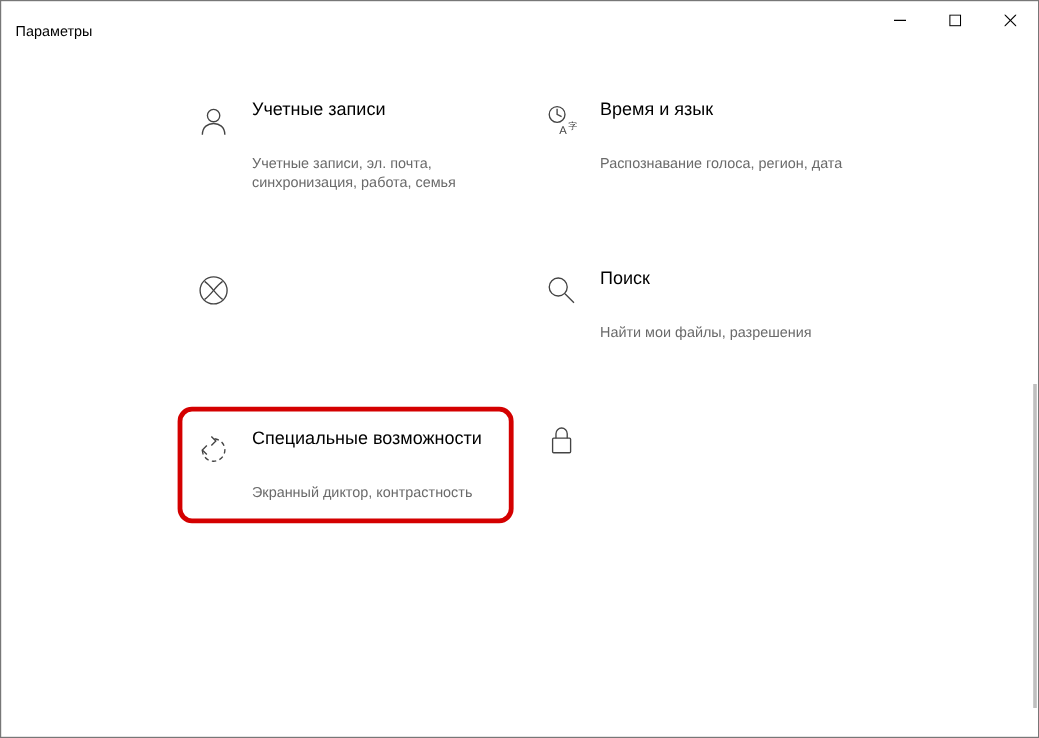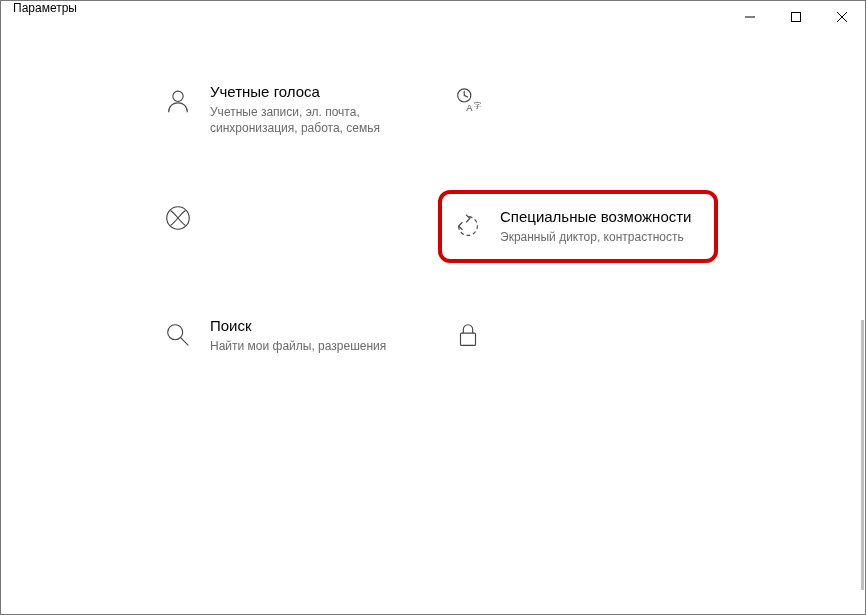--- a/index.html
+++ b/index.html
@@ -11,21 +11,21 @@
     body {
       background: #fff;
       width: 866px;
       height: 615px;
       overflow: hidden;
       border: 1px solid #777;
     }
     .titlebar {
       height: 32px;
       display: flex;
-      align-items: flex-start;
+      align-items: flex-end;
       justify-content: space-between;
       padding-left: 12px;
     }
     .titlebar-title {
       font-size: 12px;
       color: #000;
     }
     .window-controls {
       display: flex;
       height: 100%;
@@ -97,20 +97,21 @@
     .tile-title {
       font-size: 15px;
       color: #000;
       line-height: 1.25;
       margin-bottom: 2px;
     }
     .tile-desc {
       font-size: 12px;
       color: #6a6a6a;
       line-height: 1.35;
+      margin-top: 24px;
     }
     .scrollbar {
       position: absolute;
       right: 2px;
       top: 320px;
       width: 3px;
       height: 270px;
       background: #bfbfbf;
     }
   </style>
@@ -143,76 +144,80 @@
   <div class="grid">
 
     <div class="tile">
       <div class="tile-icon">
         <svg viewBox="0 0 32 32">
             <circle cx="16" cy="11" r="5.5"></circle>
             <path d="M6 28 C6 21 11 18 16 18 C21 18 26 21 26 28"></path>
           </svg>
       </div>
       <div class="tile-text">
-        <div class="tile-title">Учетные голоса</div>
+        <div class="tile-title">Учетные записи</div>
         <div class="tile-desc">Учетные записи, эл. почта, синхронизация, работа, семья</div>
       </div>
     </div>
 
     <div class="tile">
       <div class="tile-icon">
         <svg viewBox="0 0 32 32">
             <circle cx="12" cy="10" r="7"></circle>
             <path d="M12 5 L12 10 L16 12"></path>
             <text x="14" y="27" font-size="10" stroke="none" fill="#444">A</text>
             <text x="22" y="23" font-size="8" stroke="none" fill="#444">字</text>
           </svg>
       </div>
+      <div class="tile-text">
+        <div class="tile-title">Время и язык</div>
+        <div class="tile-desc">Распознавание голоса, регион, дата</div>
+      </div>
     </div>
 
     <div class="tile">
       <div class="tile-icon">
         <svg viewBox="0 0 32 32">
             <circle cx="16" cy="16" r="12"></circle>
             <path d="M8 8 C14 12 18 20 24 24"></path>
             <path d="M24 8 C18 12 14 20 8 24"></path>
           </svg>
       </div>
     </div>
 
+    <div class="tile">
+      <div class="tile-icon">
+        <svg viewBox="0 0 32 32">
+            <circle cx="13" cy="13" r="8"></circle>
+            <line x1="19" y1="19" x2="27" y2="27"></line>
+          </svg>
+      </div>
+      <div class="tile-text">
+        <div class="tile-title">Поиск</div>
+        <div class="tile-desc">Найти мои файлы, разрешения</div>
+      </div>
+    </div>
+
     <div class="tile highlight">
       <div class="tile-icon">
         <svg viewBox="0 0 32 32">
             <path d="M6 16 A10 10 0 1 0 16 6" stroke-dasharray="4 3"></path>
             <path d="M14 4 L18 8 L14 12"></path>
             <path d="M4 14 L8 18 L12 14" transform="rotate(90 8 16)"></path>
           </svg>
       </div>
       <div class="tile-text">
         <div class="tile-title">Специальные возможности</div>
         <div class="tile-desc">Экранный диктор, контрастность</div>
       </div>
     </div>
 
     <div class="tile">
       <div class="tile-icon">
         <svg viewBox="0 0 32 32">
-            <circle cx="13" cy="13" r="8"></circle>
-            <line x1="19" y1="19" x2="27" y2="27"></line>
-          </svg>
-      </div>
-      <div class="tile-text">
-        <div class="tile-title">Поиск</div>
-        <div class="tile-desc">Найти мои файлы, разрешения</div>
-      </div>
-    </div>
-
-    <div class="tile">
-      <div class="tile-icon">
-        <svg viewBox="0 0 32 32">
             <rect x="8" y="14" width="16" height="13" rx="1"></rect>
             <path d="M11 14 L11 10 A5 5 0 0 1 21 10 L21 14"></path>
           </svg>
       </div>
       <div class="tile-text">
       </div>
     </div>
 
 
   </div>

